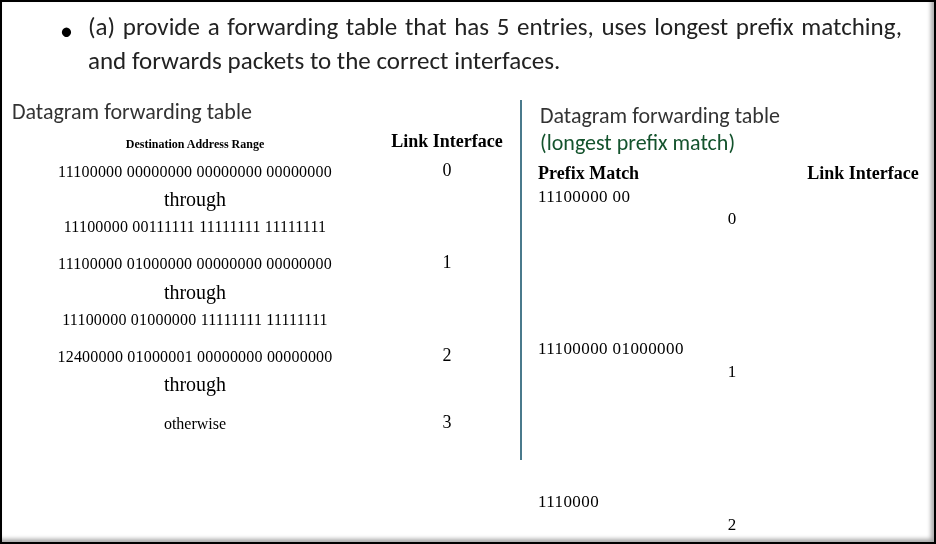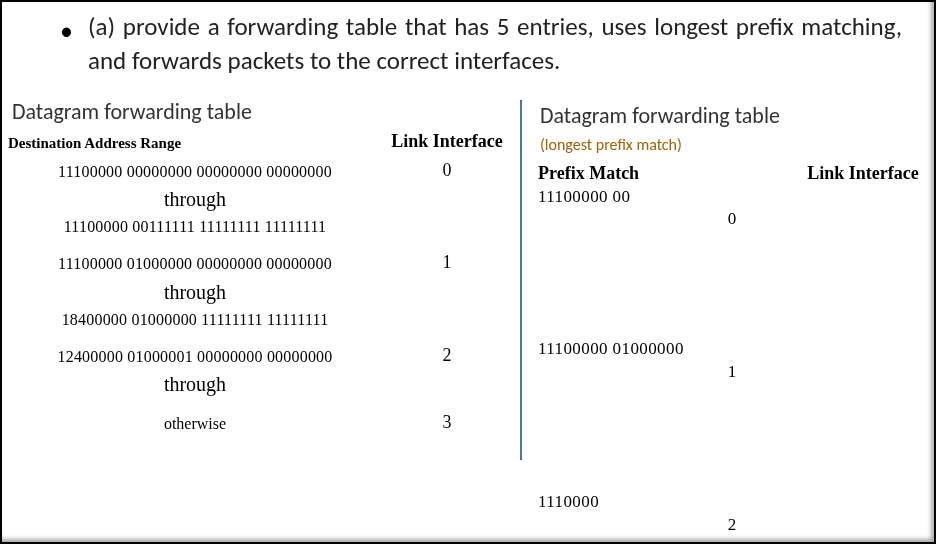--- a/index.html
+++ b/index.html
@@ -76,21 +76,22 @@
   .ft-headers {
     display: flex;
     align-items: flex-end;
     margin-top: 2px;
     margin-bottom: 8px;
   }
   .ft-head-left {
     flex: 1 1 auto;
     font-family: "Times New Roman", Times, serif;
     font-weight: bold;
-    font-size: 15px;
+    font-size: 12px;
+    text-align: center;
   }
   .ft-head-right {
     flex: 0 0 130px;
     font-family: "Times New Roman", Times, serif;
     font-weight: bold;
     font-size: 18px;
     text-align: center;
   }
   .ft-block {
     display: flex;
@@ -111,22 +112,22 @@
     font-size: 18px;
   }
   .addr {
     letter-spacing: 0.2px;
     white-space: nowrap;
   }
   .thru {
     font-size: 20px;
   }
   .caption-sub {
-    font-size: 16px;
-    color: #a16207;
+    font-size: 22px;
+    color: #14532d;
   }
   
   .lp-headers {
     display: flex;
     margin-top: 2px;
     margin-bottom: 2px;
   }
   .lp-head-left {
     flex: 1 1 auto;
     font-family: "Times New Roman", Times, serif;
@@ -185,21 +186,21 @@
           <div class="thru">through</div>
           <div class="addr">11100000 00111111 11111111 11111111</div>
         </div>
         <div class="ft-iface">0</div>
       </div>
 
       <div class="ft-block">
         <div class="ft-range">
           <div class="addr">11100000 01000000 00000000 00000000</div>
           <div class="thru">through</div>
-          <div class="addr">18400000 01000000 11111111 11111111</div>
+          <div class="addr">11100000 01000000 11111111 11111111</div>
         </div>
         <div class="ft-iface">1</div>
       </div>
 
       <div class="ft-block">
         <div class="ft-range">
           <div class="addr">12400000 01000001 00000000 00000000</div>
           <div class="thru">through</div>
         </div>
         <div class="ft-iface">2</div>

